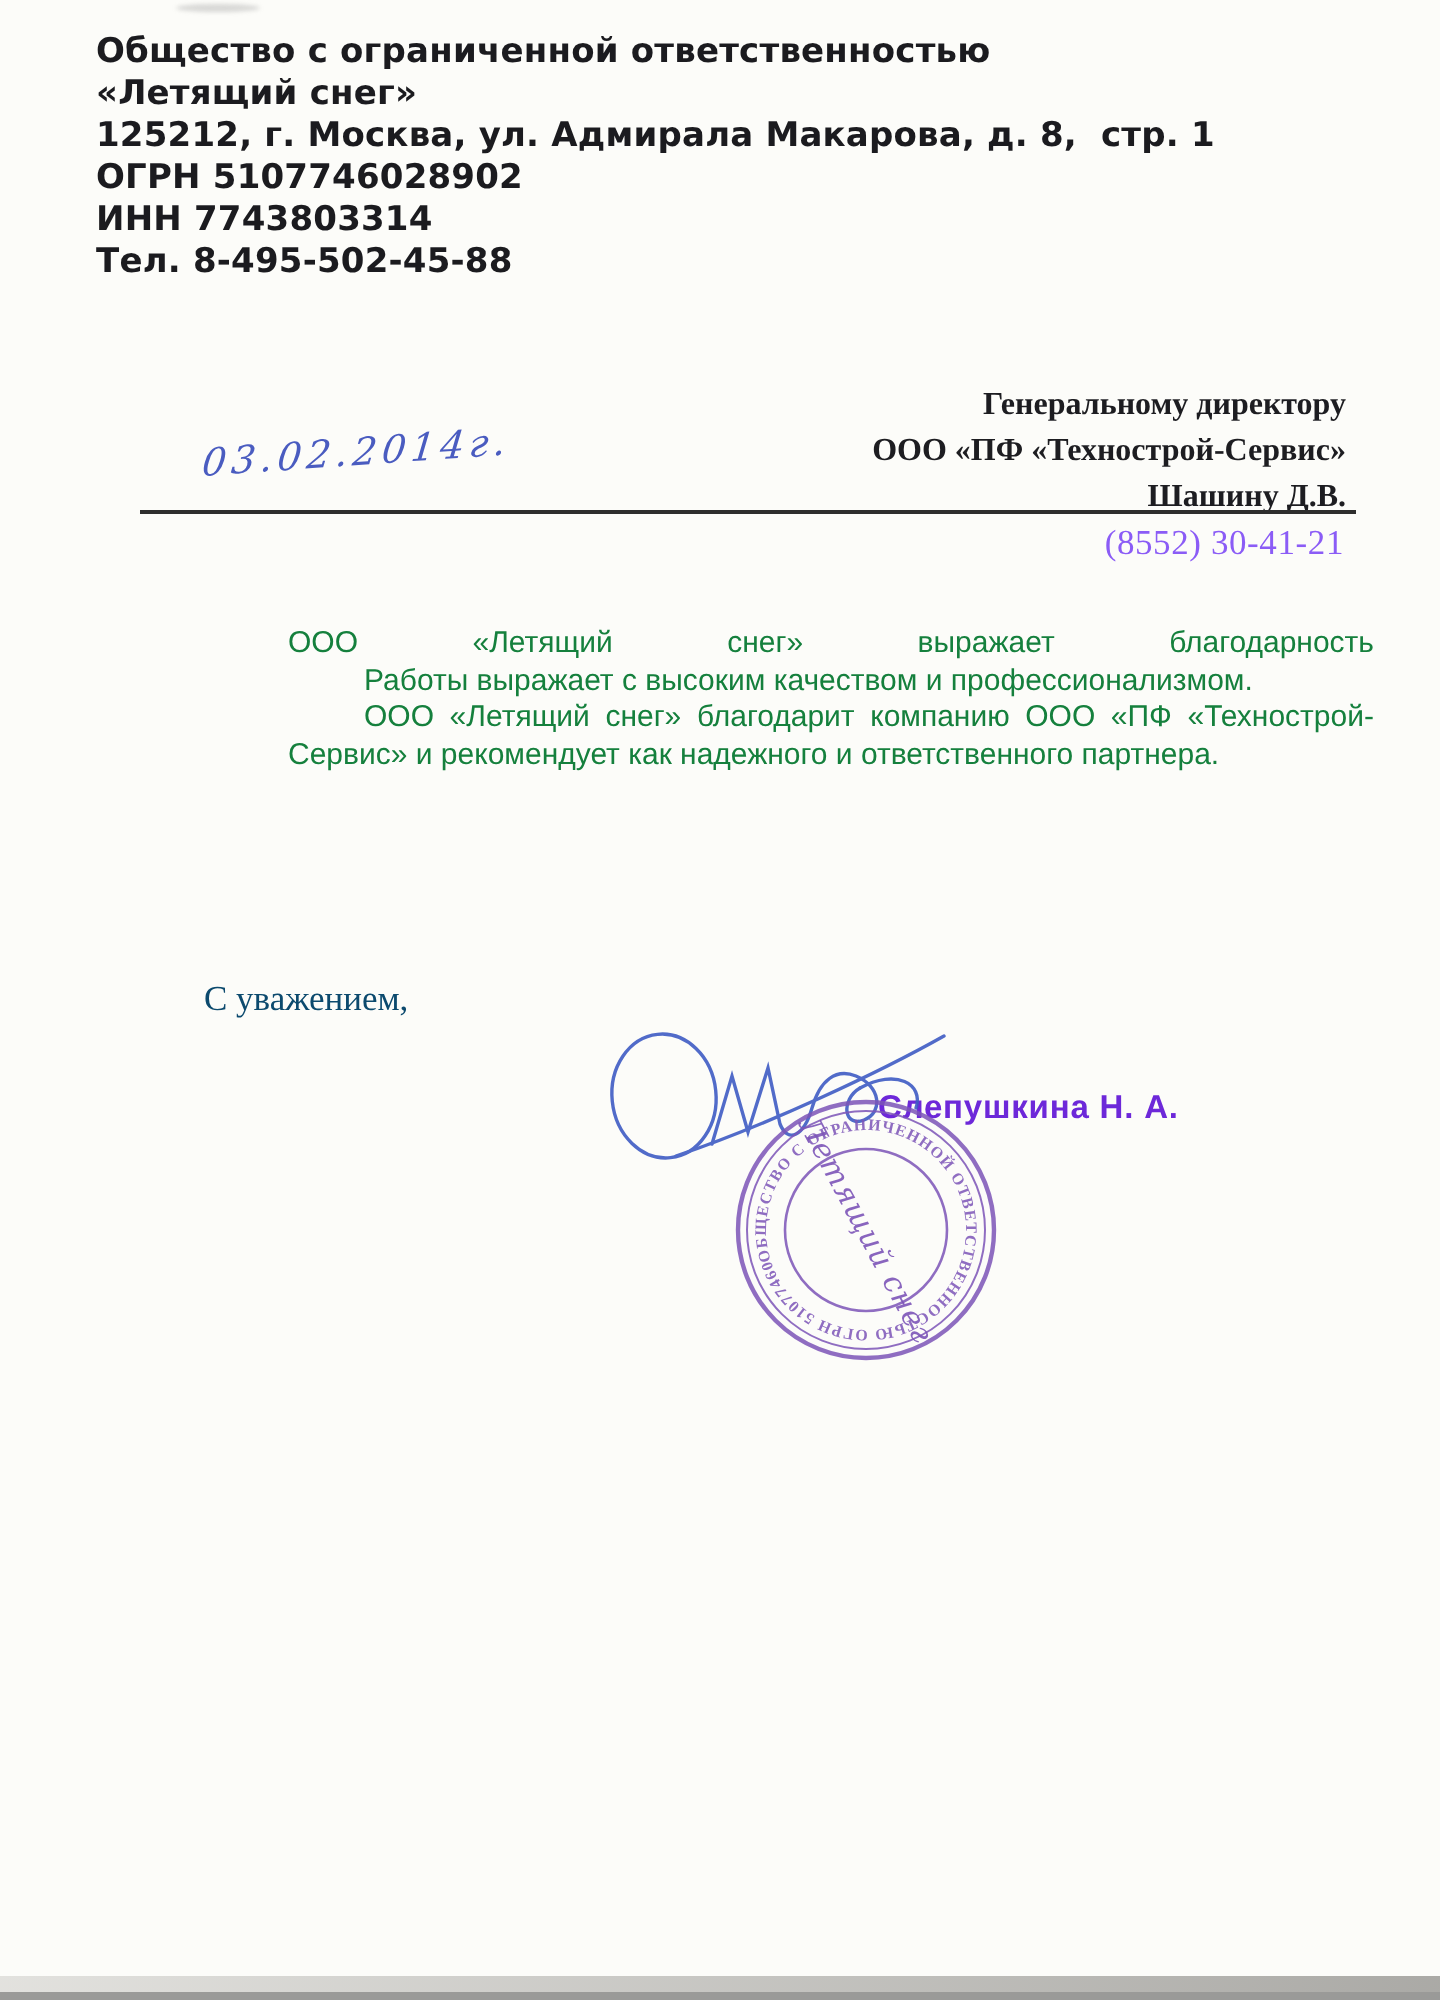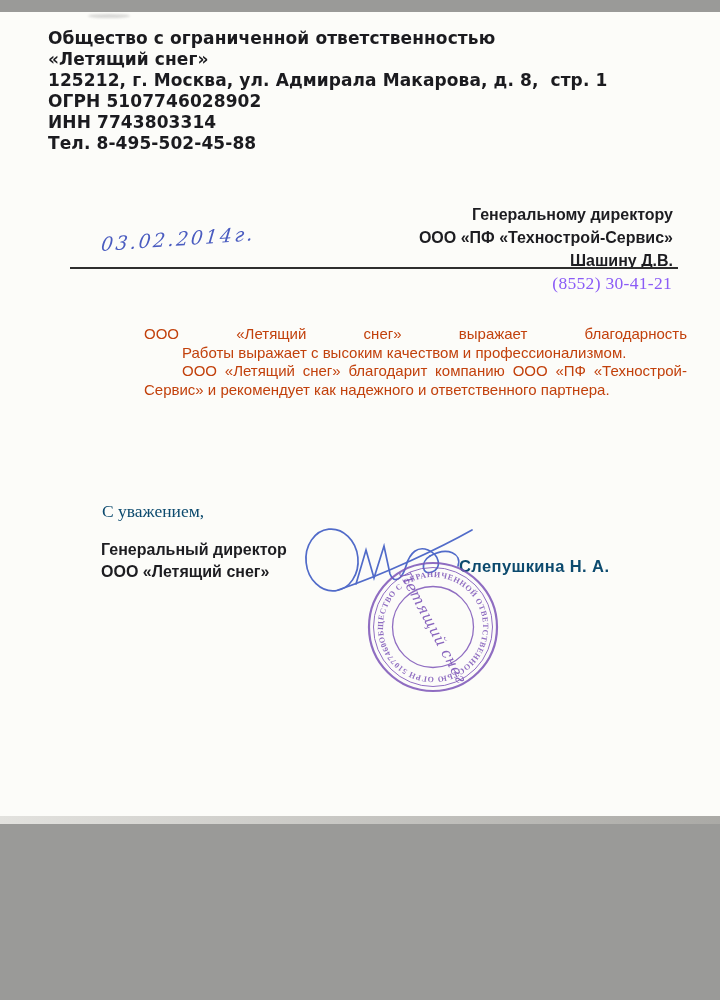--- a/index.html
+++ b/index.html
@@ -1,39 +1,39 @@
 <!DOCTYPE html>
 <html lang="ru"><head>
 <meta charset="utf-8">
 <style>
   html,body{margin:0;padding:0;}
   body{background:#9a9a98;}
   .page{
     position:relative;
-    width:720px;height:812px;
-    margin:12px auto;
+    width:720px;height:996px;
+    margin:0 auto;
     background:#fcfcf9;
     overflow:hidden;
     font-family:"Liberation Sans",sans-serif;
     color:#222;
   }
   
   .sender{
     position:absolute;left:48px;top:16px;width:640px;
     font-family:"DejaVu Sans",sans-serif;
     font-weight:bold;
     font-size:17px;line-height:20.9px;
     color:#1b1b1f;
     letter-spacing:0.1px;
   }
   
   .recipient{
     position:absolute;top:191px;right:47px;width:420px;
     text-align:right;
-    font-family:Liberation Sans, sans-serif;
+    font-family:Liberation Serif, serif;
     font-weight:bold;
     font-size:16px;line-height:23px;
     color:#1d1d21;
   }
   .recipient-phone{
     position:absolute;top:261px;right:48px;
     font-family:Liberation Serif, serif;
     font-size:17.5px;color:#8b5cf6;
     letter-spacing:0.3px;
   }
@@ -49,43 +49,43 @@
     font-size:19px;
     letter-spacing:2.5px;
     color:#4a5cc0;
     transform:rotate(-4deg) skewX(-10deg);
     transform-origin:left bottom;
   }
   
   .body-text{
     position:absolute;left:144px;top:313px;width:543px;
     font-size:15px;line-height:18.5px;
-    color:#c2410c;
+    color:#15803d;
     text-align:justify;
   }
   .p1-first-line{text-align:justify;text-align-last:justify;}
   .para-indent{text-indent:38px;margin:0;}
   .p1-rest{margin:0;}
   
   .salutation{
     position:absolute;left:102px;top:489px;
     font-family:"Liberation Serif",serif;
     font-size:17.5px;color:#0c4a6e;
   }
   .signer-title{
     position:absolute;left:101px;top:527px;
     font-family:"Liberation Sans",sans-serif;
     font-weight:bold;font-size:16px;line-height:22px;
     color:#1d1d21;
   }
   .signer-name{
-    position:absolute;left:459px;top:545px;
+    position:absolute;left:439px;top:545px;
     font-family:"Liberation Sans",sans-serif;
     font-weight:bold;font-size:16.5px;
-    color:#0c4a6e;
+    color:#6d28d9;
     letter-spacing:0.4px;
   }
   
   .signature-svg{position:absolute;left:290px;top:498px;}
   .stamp-svg{position:absolute;left:351px;top:533px;}
   .stamp-ring-text{
     font-family:"Liberation Serif",serif;
     font-weight:bold;
     font-size:8px;
     letter-spacing:0.6px;
@@ -134,24 +134,20 @@
   <div class="handwritten-date">03.02.2014г.</div>
   <div class="date-rule"></div>
 
   <div class="body-text">
     <div class="p1-first-line">ООО «Летящий снег» выражает благодарность</div>
     <p class="para-indent">Работы выражает с высоким качеством и профессионализмом.</p>
     <p class="para-indent">ООО «Летящий снег» благодарит компанию ООО «ПФ «Технострой-Сервис» и рекомендует как надежного и ответственного партнера.</p>
   </div>
 
   <div class="salutation">С уважением,</div>
-  <div class="signer-title">
-    <div>Генеральный директор</div>
-    <div>ООО «Летящий снег»</div>
-  </div>
   <div class="signer-name">Слепушкина Н. А.</div>
 
   <svg class="signature-svg" width="200" height="100" viewBox="0 0 200 100">
     <g fill="none" stroke="#3f5cc4" stroke-width="1.7" stroke-linecap="round" opacity="0.9">
       <ellipse cx="42" cy="50" rx="26" ry="31" transform="rotate(-6 42 50)"></ellipse>
       <path d="M 66 74 L 76 40 L 84 68 L 94 36 L 100 64 C 104 74 112 70 116 56 C 120 42 128 36 138 40 C 150 45 152 58 142 62 C 132 66 130 52 140 46"></path>
       <path d="M 140 46 C 158 36 172 44 168 56"></path>
       <path d="M 48 80 C 95 64 150 38 182 20"></path>
     </g>
   </svg>

